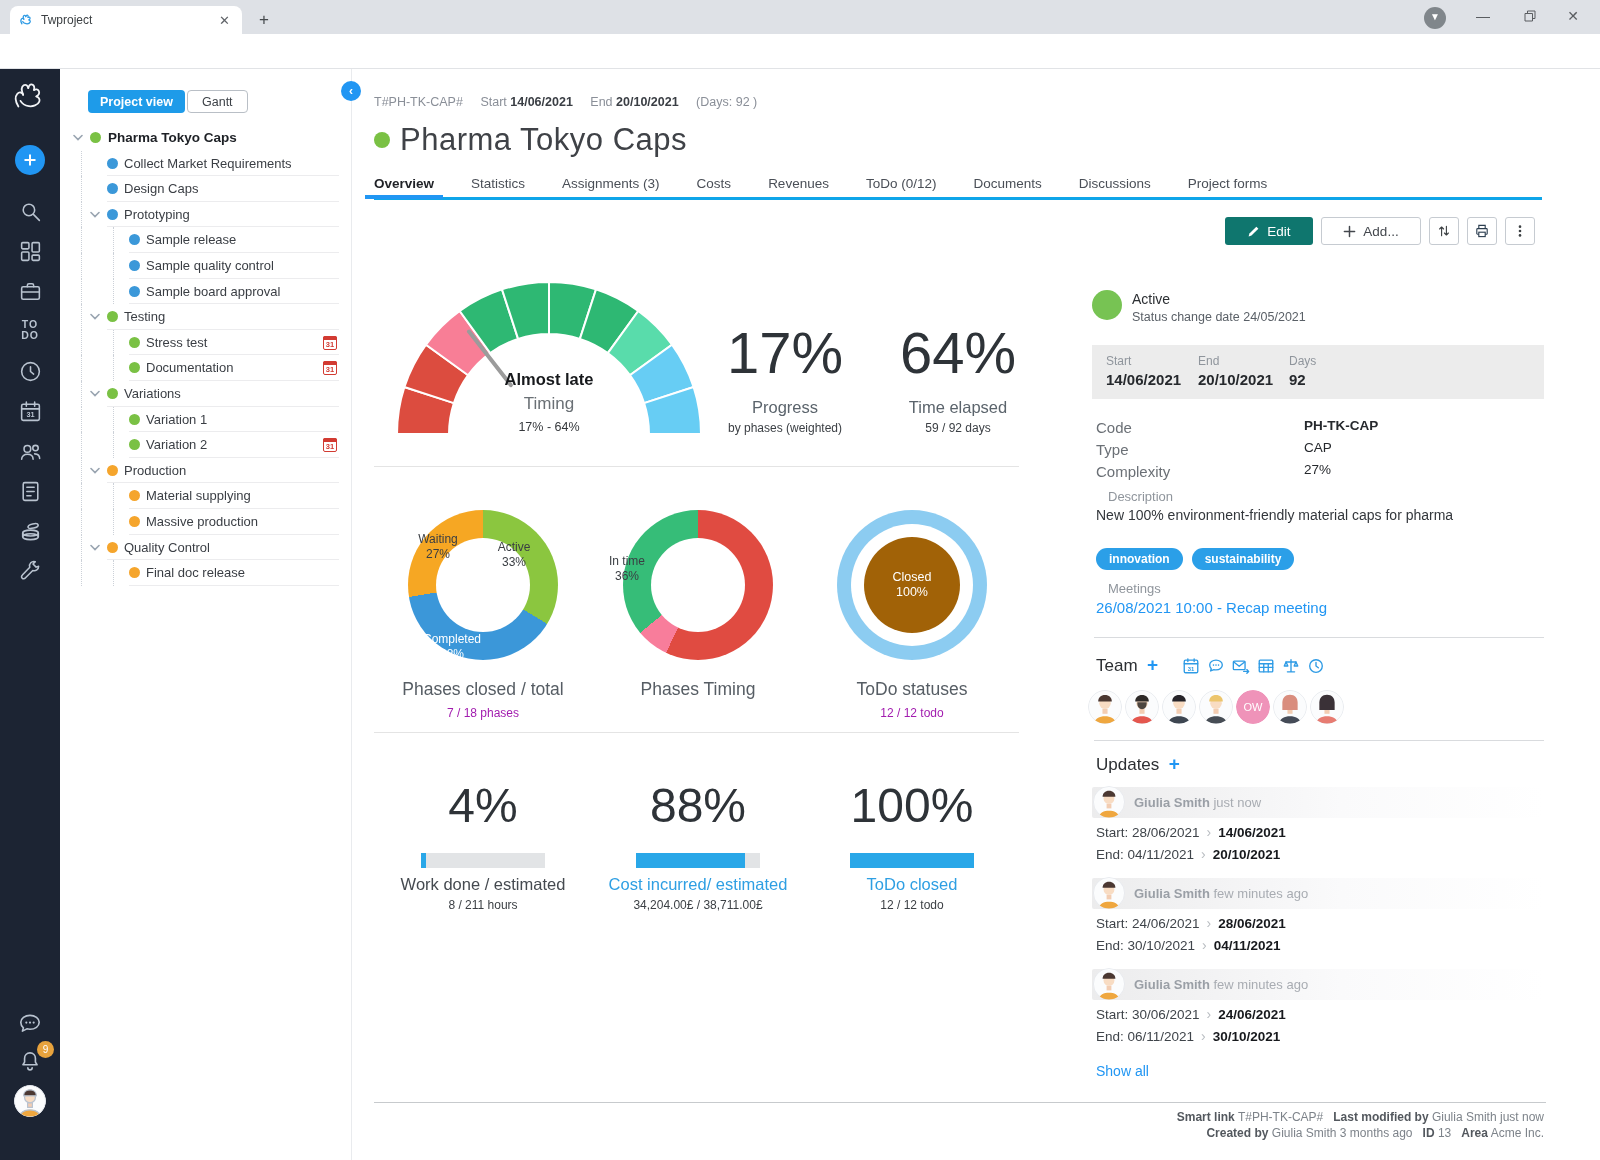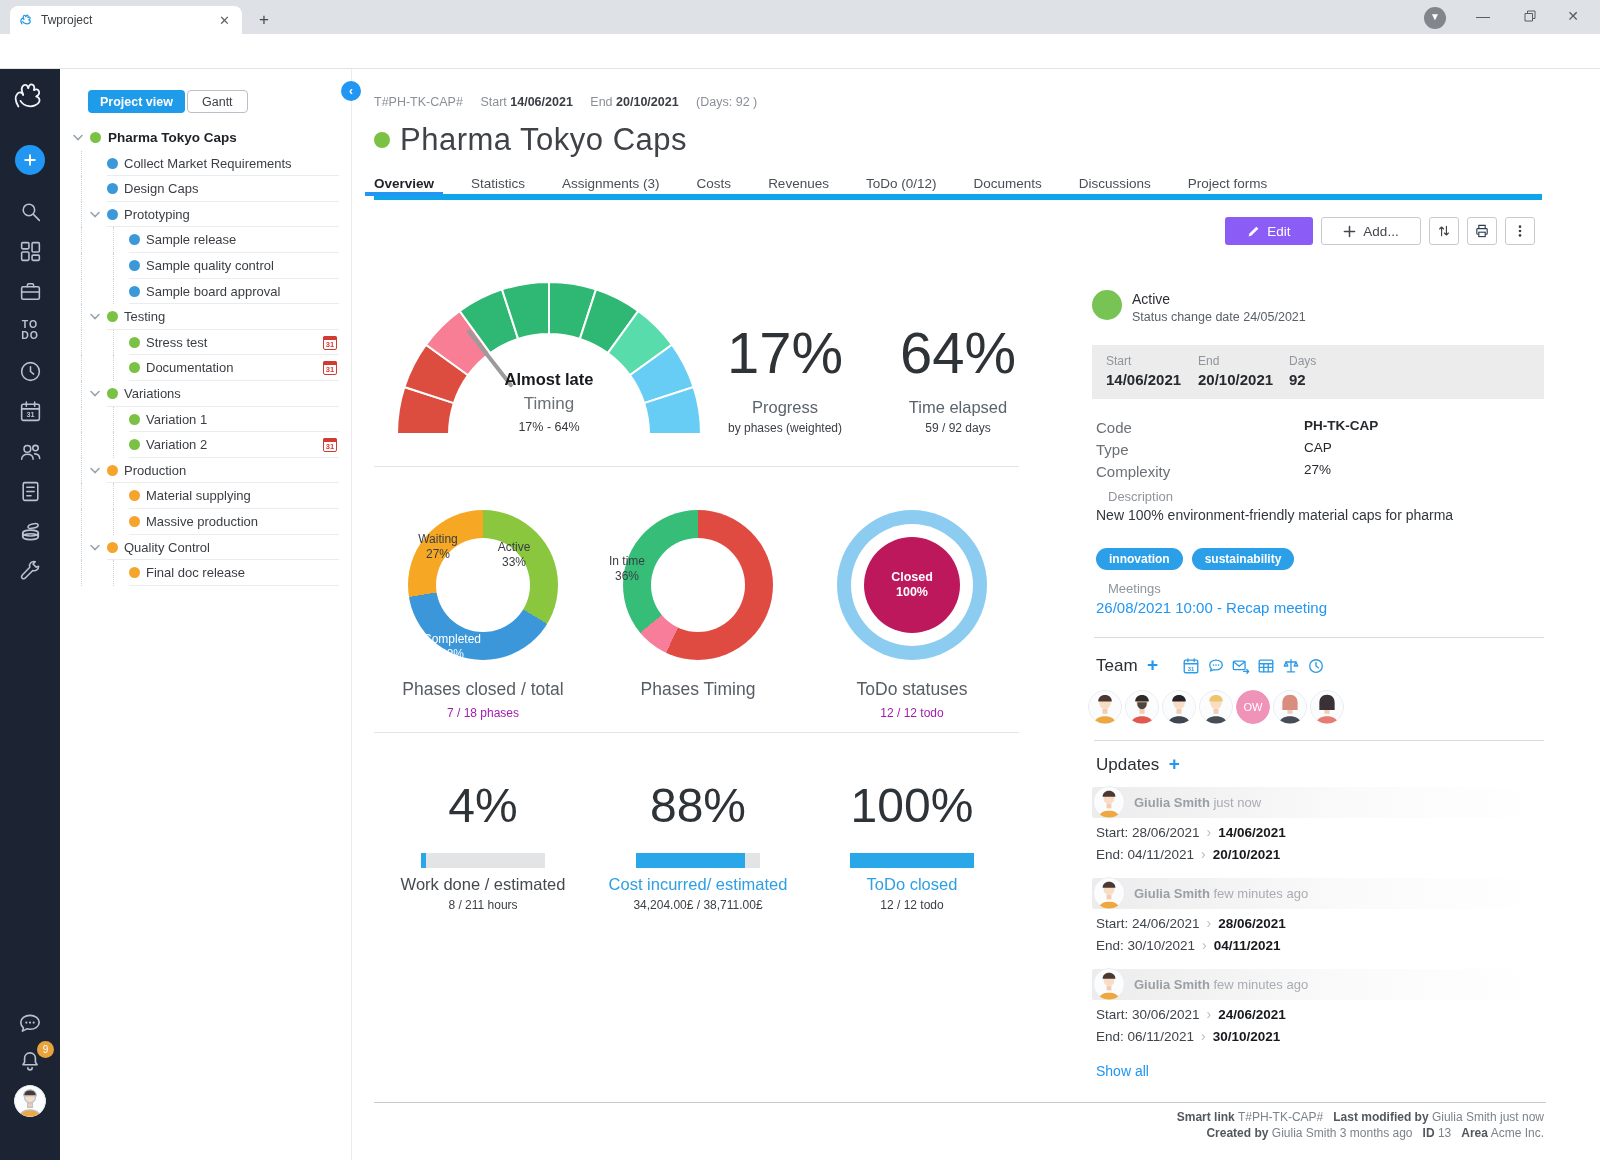--- a/index.html
+++ b/index.html
@@ -50,28 +50,28 @@
   .minical{position:absolute;right:14px;top:6px;width:14px;height:14px;border:1px solid #d23b32;border-radius:2px;background:#fff;font-size:7.5px;font-weight:bold;color:#d23b32;text-align:center;line-height:15px}
   .minical i{position:absolute;left:-1px;right:-1px;top:-1px;height:4px;background:#d23b32;border-radius:2px 2px 0 0}
   
   .content{position:absolute;left:352px;top:69px;right:0;bottom:0;background:#fff}
   .meta{position:absolute;left:22px;top:26px;font-size:12.5px;color:#8a8f98;white-space:nowrap}
   .meta b{color:#3a3e44;font-weight:bold}
   .meta .gap{display:inline-block;width:14px}
   .title-row{position:absolute;left:22px;top:53px;display:flex;align-items:center}
   .title-dot{width:16px;height:16px;border-radius:50%;background:#7ac144;margin-right:10px}
   h1{font-size:31px;font-weight:300;color:#3f4247;letter-spacing:.5px}
-  #tabs{position:absolute;left:22px;top:100px;right:58px;height:31px;display:flex;gap:37px;border-bottom:6px solid #0ea5e9;font-size:13.5px;color:#4a4f57}
+  #tabs{position:absolute;left:22px;top:100px;right:58px;height:31px;display:flex;gap:37px;border-bottom:3px solid #0ea5e9;font-size:13.5px;color:#4a4f57}
   .tab-item{position:relative;padding-top:7px;white-space:nowrap}
   .tab-item.active{font-weight:bold;color:#1f2126}
   .tab-item.active::after{content:'';position:absolute;left:-9px;right:-9px;bottom:-2px;height:4px;background:#2196f3}
   
   .actions{position:absolute;left:873px;top:148px;display:flex;gap:8px}
   .abtn{height:28px;border-radius:3px;font-size:13.5px;display:flex;align-items:center;justify-content:center;gap:7px;font-family:inherit}
-  .btn-edit{width:88px;background:#8b5cf6;color:#fff;border:none}
+  .btn-edit{width:88px;background:#0f766e;color:#fff;border:none}
   .btn-add{width:100px;background:#fff;color:#43474d;border:1px solid #c6cbd1}
   .btn-sq{width:30px;background:#fff;border:1px solid #c6cbd1}
   
   .gauge-wrap{position:absolute;left:38px;top:209px;width:318px;height:164px}
   .g-status{position:absolute;left:0;right:0;top:92px;text-align:center;font-size:16.5px;font-weight:bold;color:#17191c}
   .g-title{position:absolute;left:0;right:0;top:116px;text-align:center;font-size:17px;color:#6a7075}
   .g-range{position:absolute;left:0;right:0;top:142px;text-align:center;font-size:12.5px;color:#35383c}
   .stat{position:absolute;width:146px;text-align:center}
   .stat .num{font-size:58px;font-weight:200;color:#2e3338;line-height:60px}
   .stat .lbl{margin-top:15px;font-size:16.5px;color:#5b646c}
@@ -566,21 +566,21 @@
       <span class="dlbl" style="left:14px;top:122px;color:#ffffff">Completed<br>38%</span>
       <span class="dlbl" style="left:0px;top:22px;color:#3a3e43">Waiting<br>27%</span>
     </div>
   <div class="donut" id="d2" style="left: 271px; background: conic-gradient(rgb(224, 75, 65) 0%, rgb(224, 75, 65) 57%, rgb(248, 125, 155) 57%, rgb(248, 125, 155) 64%, rgb(54, 189, 120) 64%, rgb(54, 189, 120) 100%);">
       <div class="hole"></div>
       <span class="dlbl" style="left:52px;top:76px;color:#ffffff">In late<br>57%</span>
       <span class="dlbl" style="left:-26px;top:44px;color:#3a3e43">In time<br>36%</span>
     </div>
   <div class="donut donut3" style="left: 485px; background: rgb(140, 204, 241);" id="d3">
     <div class="ring2"></div>
-    <div class="core" id="d3-core" style="background: #be185d; font-weight: bold;">
+    <div class="core" id="d3-core" style="background: #a16207;">
       <span>Closed</span>
       <span>100%</span>
     </div>
   </div>
   <div class="d-title" style="left:21px">Phases closed / total</div>
   <div class="d-title" style="left:236px">Phases Timing</div>
   <div class="d-title" style="left:450px">ToDo statuses</div>
   <div class="d-sub" style="left:21px">7 / 18 phases</div>
   <div class="d-sub" style="left:450px">12 / 12 todo</div>
   <div class="hdiv" style="top:663px"></div>

